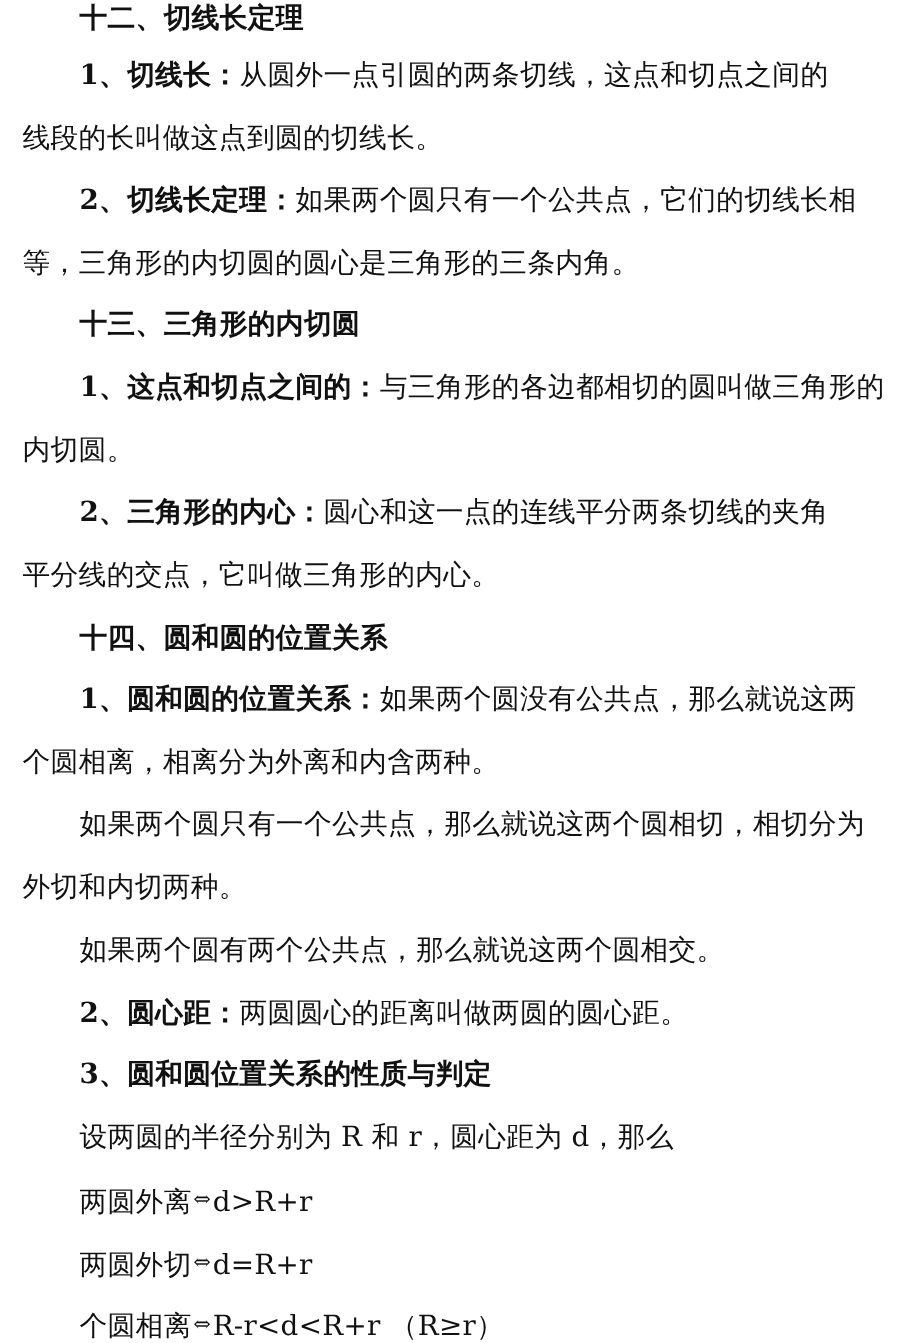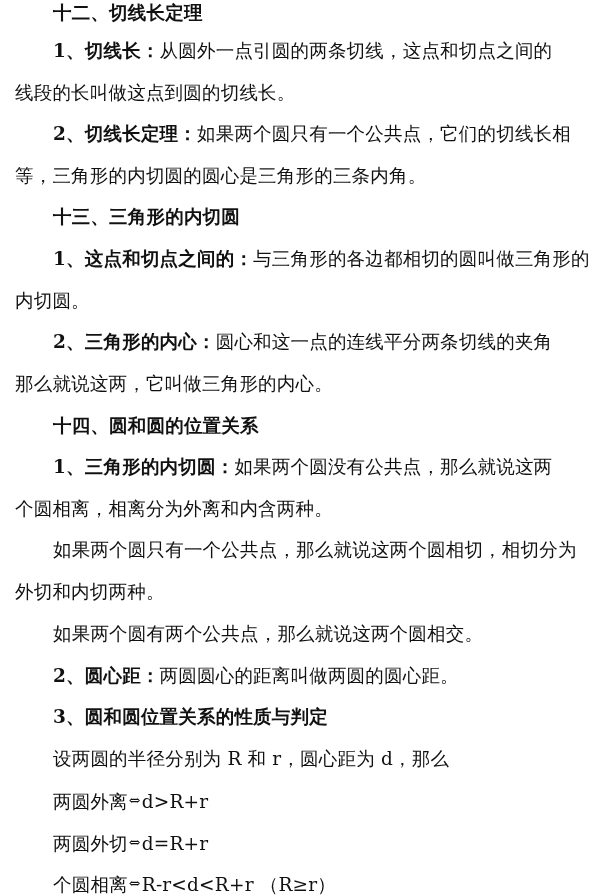--- a/index.html
+++ b/index.html
@@ -42,26 +42,26 @@
   <div class="line indent heading" style="top:204px">十三、三角形的内切圆</div>
 
   <div class="line indent" style="top:246px">
     <span class="b">1、</span><span class="b">这点和切点之间的</span><span class="b">：</span><span>与三角形的各边都相切的圆叫做三角形的</span>
   </div>
   <div class="line" style="top:288px">内切圆。</div>
 
   <div class="line indent" style="top:329px">
     <span class="b">2、</span><span class="b">三角形的内心</span><span class="b">：</span><span>圆心和这一点的连线平分两条切线的夹角</span>
   </div>
-  <div class="line" style="top:371px">那么就说这两，它叫做三角形的内心。</div>
+  <div class="line" style="top:371px">平分线的交点，它叫做三角形的内心。</div>
 
   <div class="line indent heading" style="top:413px">十四、圆和圆的位置关系</div>
 
   <div class="line indent" style="top:454px">
-    <span class="b">1、</span><span class="b">三角形的内切圆</span><span class="b">：</span><span>如果两个圆没有公共点，那么就说这两</span>
+    <span class="b">1、</span><span class="b">圆和圆的位置关系</span><span class="b">：</span><span>如果两个圆没有公共点，那么就说这两</span>
   </div>
   <div class="line" style="top:496px">个圆相离，相离分为外离和内含两种。</div>
 
   <div class="line indent" style="top:537px">如果两个圆只有一个公共点，那么就说这两个圆相切，相切分为</div>
   <div class="line" style="top:579px">外切和内切两种。</div>
 
   <div class="line indent" style="top:621px">如果两个圆有两个公共点，那么就说这两个圆相交。</div>
 
   <div class="line indent" style="top:663px">
     <span class="b">2、</span><span class="b">圆心距</span><span class="b">：</span><span>两圆圆心的距离叫做两圆的圆心距。</span>

